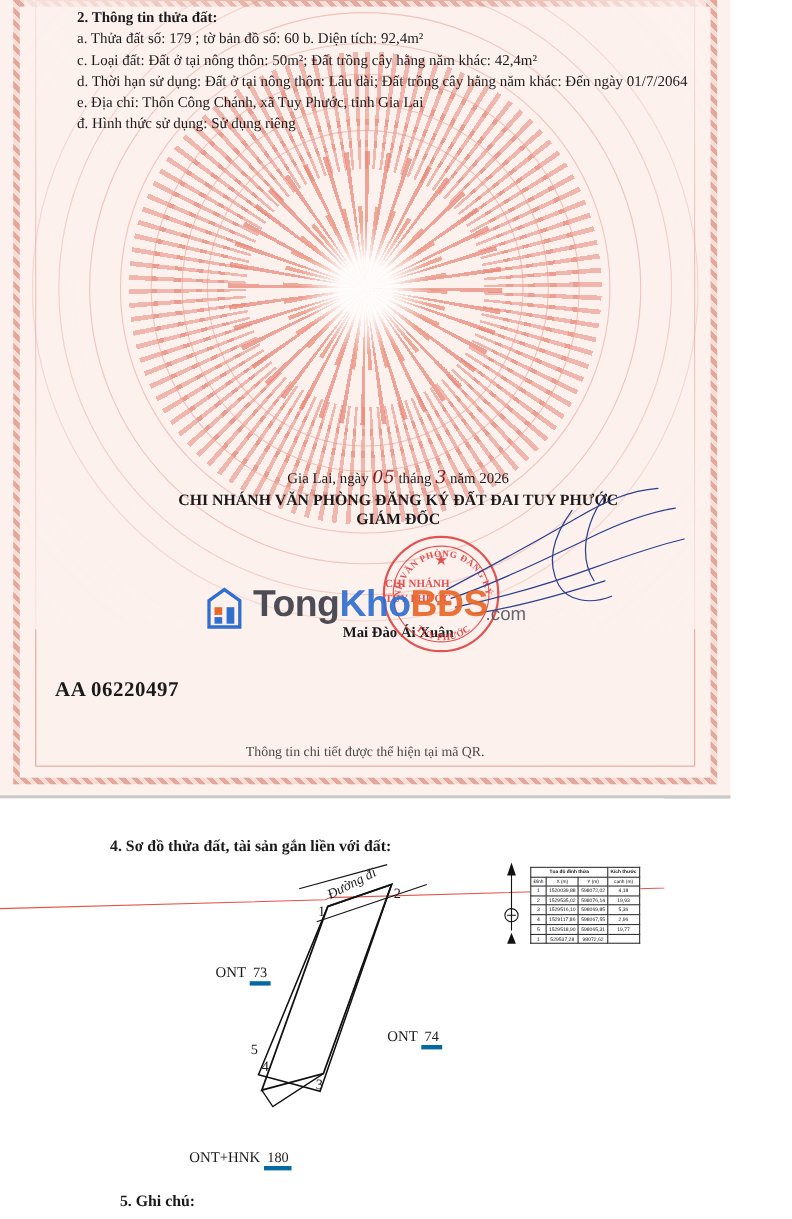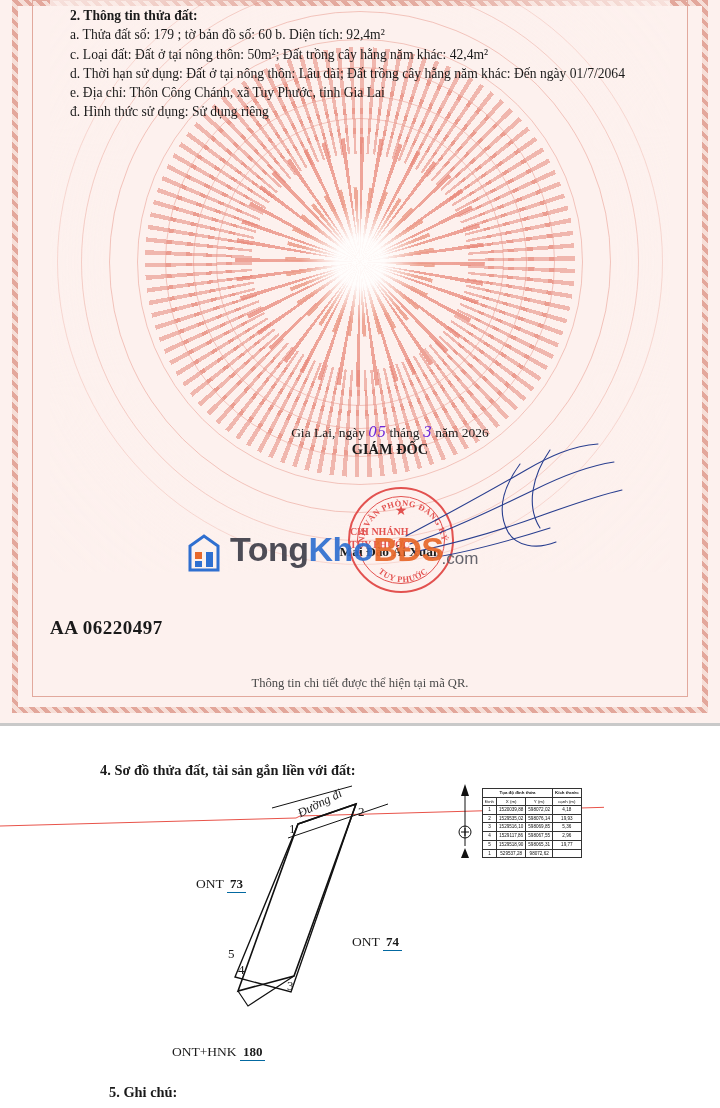--- a/index.html
+++ b/index.html
@@ -12,21 +12,21 @@
     height: 1108px;
     font-family: "Liberation Serif", serif;
     color: #1a1a1a;
     overflow: hidden;
     position: relative;
   }
 
   
   .cert {
     position: relative;
-    width: 720px;
+    width: 664px;
     height: 726px;
     background: #fdf1ee;
     overflow: hidden;
     box-sizing: border-box;
     border-bottom: 3px solid #c9c9c9;
   }
   .cert-border {
     position: absolute;
     left: 12px; top: 0px; right: 12px; bottom: 10px;
     border: 6px solid #e9b7ad;
@@ -127,22 +127,22 @@
     z-index: 6;
     text-align: center;
   }
   .sign-date {
     font-size: 13.5px;
     margin-left: 60px;
   }
   .hand {
     font-family: "DejaVu Serif", serif;
     font-style: italic;
-    color: #6d28d9;
-    font-size: 14px;
+    color: #7f1d1d;
+    font-size: 16px;
   }
   .sign-org {
     font-weight: bold;
     font-size: 14.4px;
     margin-top: 4px;
     margin-left: 60px;
   }
   .sign-role {
     font-weight: bold;
     font-size: 14.4px;
@@ -295,24 +295,23 @@
     position: absolute;
     font-family: "Liberation Serif", serif;
     font-size: 13px;
   }
   .ont {
     position: absolute;
     font-size: 13.5px;
   }
   .ont .num {
     display: inline-block;
-    border-bottom: 1px solid #0369a1;
+    border-bottom: 4px solid #0369a1;
     padding: 0 3px;
     font-size: 13px;
-    font-weight: bold;
   }
   .road-lbl {
     position: absolute;
     font-size: 12.5px;
     font-style: italic;
     transform: rotate(-27deg);
   }
 
   
   .coord-tbl {
@@ -372,20 +371,21 @@
   </div>
 
   <div class="sign-zone">
     <div class="sign-date">
       <span>Gia Lai, ngày</span>
       <span class="hand">05</span>
       <span>tháng</span>
       <span class="hand">3</span>
       <span>năm 2026</span>
     </div>
+    <div class="sign-org">CHI NHÁNH VĂN PHÒNG ĐĂNG KÝ ĐẤT ĐAI TUY PHƯỚC</div>
     <div class="sign-role">GIÁM ĐỐC</div>
     <div class="sign-name">Mai Đào Ái Xuân</div>
   </div>
 
   <div class="seal">
     <svg class="seal-arc" viewBox="0 0 106 106">
       <defs>
         <path id="arcTop" d="M 14,56 A 39,39 0 0 1 92,56"></path>
         <path id="arcBot" d="M 16,56 A 37,37 0 0 0 90,56"></path>
       </defs>

